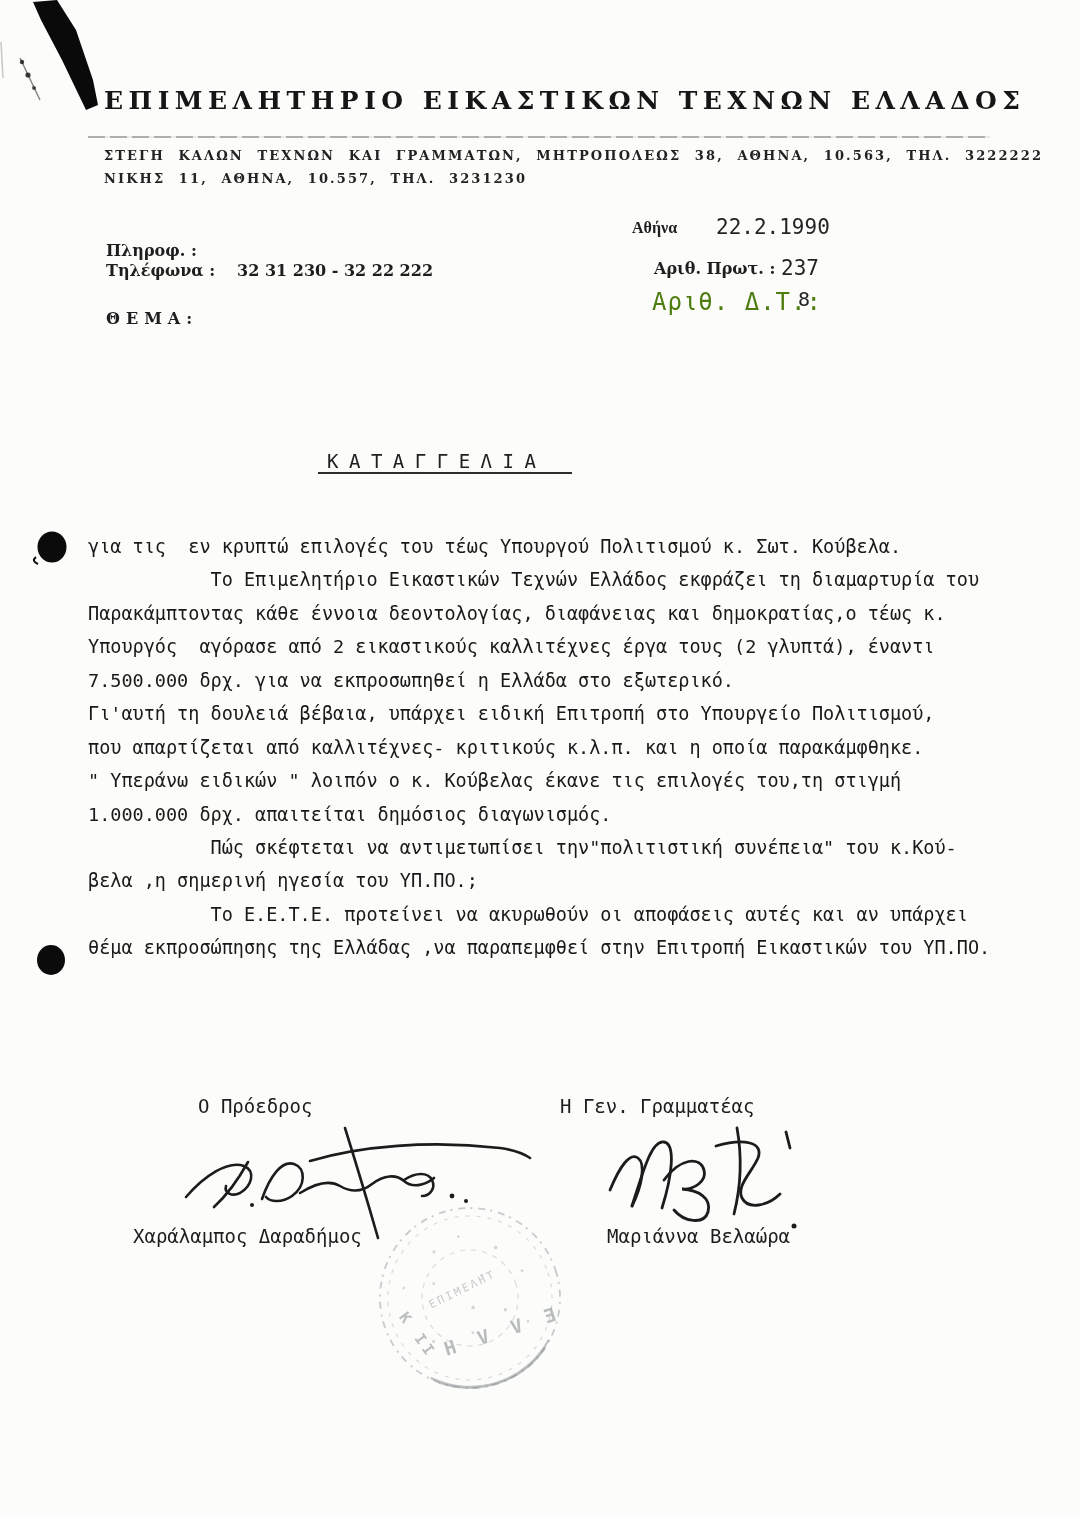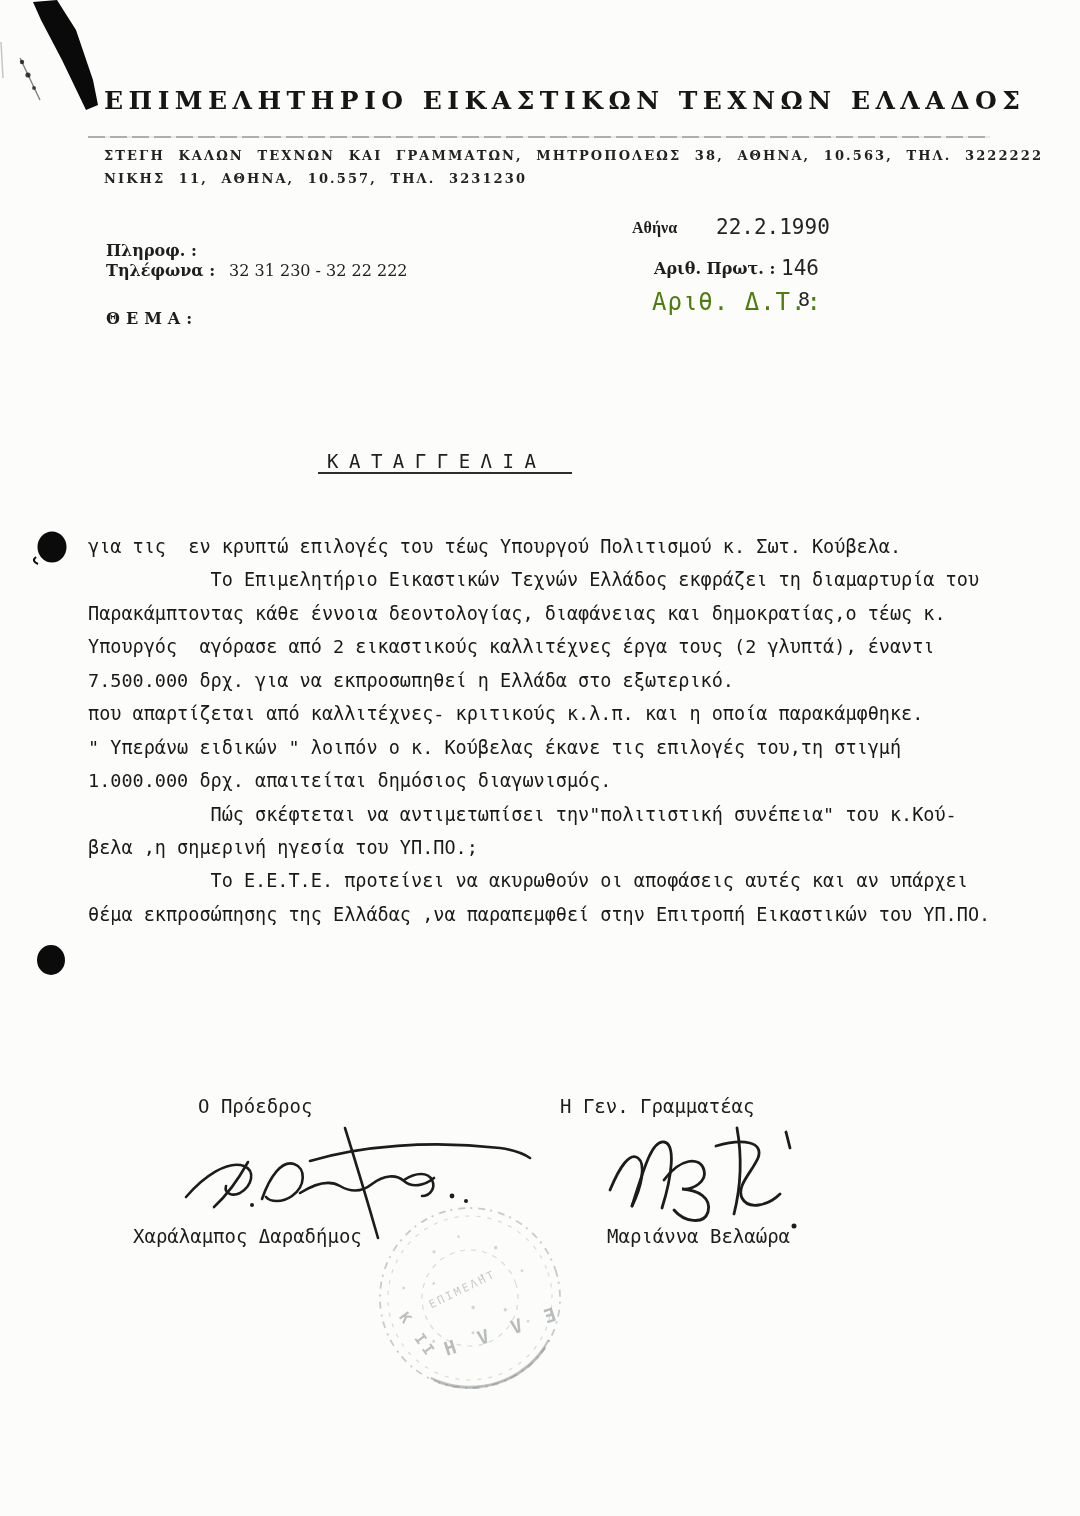--- a/index.html
+++ b/index.html
@@ -23,21 +23,21 @@
   }
   .addr{
     left:104px; font-size:13px; font-weight:700; letter-spacing:2.1px;
     word-spacing:7px; color:#222; white-space:nowrap;
   }
   .addr1{top:148px;} .addr2{top:171px;}
 
   .meta-label{font-size:16px; font-weight:700; color:#1e1e1e; white-space:nowrap;}
   .m-info{left:106px; top:221px;margin-top:20px;}
   .m-tel{left:106px; top:261px;}
-  .m-tel .val{font-weight:400; margin-left:14px;}
+  .m-tel .val{font-weight:700; margin-left:22px;}
   .m-thema{left:106px; top:309px; letter-spacing:6px;}
   .m-city{left:632px; top:219px;font-family:Liberation Serif, serif;}
   .m-date{left:716px; top:215px; font-size:21px; color:#242424;}
   .m-prot{left:654px; top:259px;}
   .m-prot-val{left:781px; top:256px; font-size:21px; color:#242424;}
   .m-dt{left:652px; top:288px; font-size:24px; color:#4d7c0f; letter-spacing:1px;}
   .m-dt-val{left:798px; top:287px; font-size:20px; color:#242424;}
 
   .doc-title{
     left:318px; top:450px;
@@ -72,32 +72,33 @@
 
   <div class="abs serif meta-label m-info">Πληροφ. :</div>
   <div class="abs serif meta-label m-tel">
     <span>Τηλέφωνα :</span><span class="val">32 31 230  -  32 22 222</span>
   </div>
   <div class="abs serif meta-label m-thema">ΘΕΜΑ:</div>
 
   <div class="abs serif meta-label m-city">Αθήνα</div>
   <div class="abs mono m-date">22.2.1990</div>
   <div class="abs serif meta-label m-prot">Αριθ. Πρωτ. :</div>
-  <div class="abs mono m-prot-val">146</div>
+  <div class="abs mono m-prot-val">237</div>
   <div class="abs mono m-dt">Αριθ. Δ.Τ.:</div>
   <div class="abs mono m-dt-val">8</div>
 
   <div class="abs mono doc-title">ΚΑΤΑΓΓΕΛΙΑ</div>
 
   <div class="abs body-text">
     <div class="line">για τις  εν κρυπτώ επιλογές του τέως Υπουργού Πολιτισμού κ. Σωτ. Κούβελα.</div>
     <div class="line">           Το Επιμελητήριο Εικαστικών Τεχνών Ελλάδος εκφράζει τη διαμαρτυρία του</div>
     <div class="line">Παρακάμπτοντας κάθε έννοια δεοντολογίας, διαφάνειας και δημοκρατίας,ο τέως κ.</div>
     <div class="line">Υπουργός  αγόρασε από 2 εικαστικούς καλλιτέχνες έργα τους (2 γλυπτά), έναντι</div>
     <div class="line">7.500.000 δρχ. για να εκπροσωπηθεί η Ελλάδα στο εξωτερικό.</div>
+    <div class="line">Γι'αυτή τη δουλειά βέβαια, υπάρχει ειδική Επιτροπή στο Υπουργείο Πολιτισμού,</div>
     <div class="line">που απαρτίζεται από καλλιτέχνες- κριτικούς κ.λ.π. και η οποία παρακάμφθηκε.</div>
     <div class="line">" Υπεράνω ειδικών " λοιπόν ο κ. Κούβελας έκανε τις επιλογές του,τη στιγμή</div>
     <div class="line">1.000.000 δρχ. απαιτείται δημόσιος διαγωνισμός.</div>
     <div class="line">           Πώς σκέφτεται να αντιμετωπίσει την"πολιτιστική συνέπεια" του κ.Κού-</div>
     <div class="line">βελα ,η σημερινή ηγεσία του ΥΠ.ΠΟ.;</div>
     <div class="line">           Το Ε.Ε.Τ.Ε. προτείνει να ακυρωθούν οι αποφάσεις αυτές και αν υπάρχει</div>
     <div class="line">θέμα εκπροσώπησης της Ελλάδας ,να παραπεμφθεί στην Επιτροπή Εικαστικών του ΥΠ.ΠΟ.</div>
   </div>
 
   <div class="abs mono role role-left">Ο Πρόεδρος</div>

